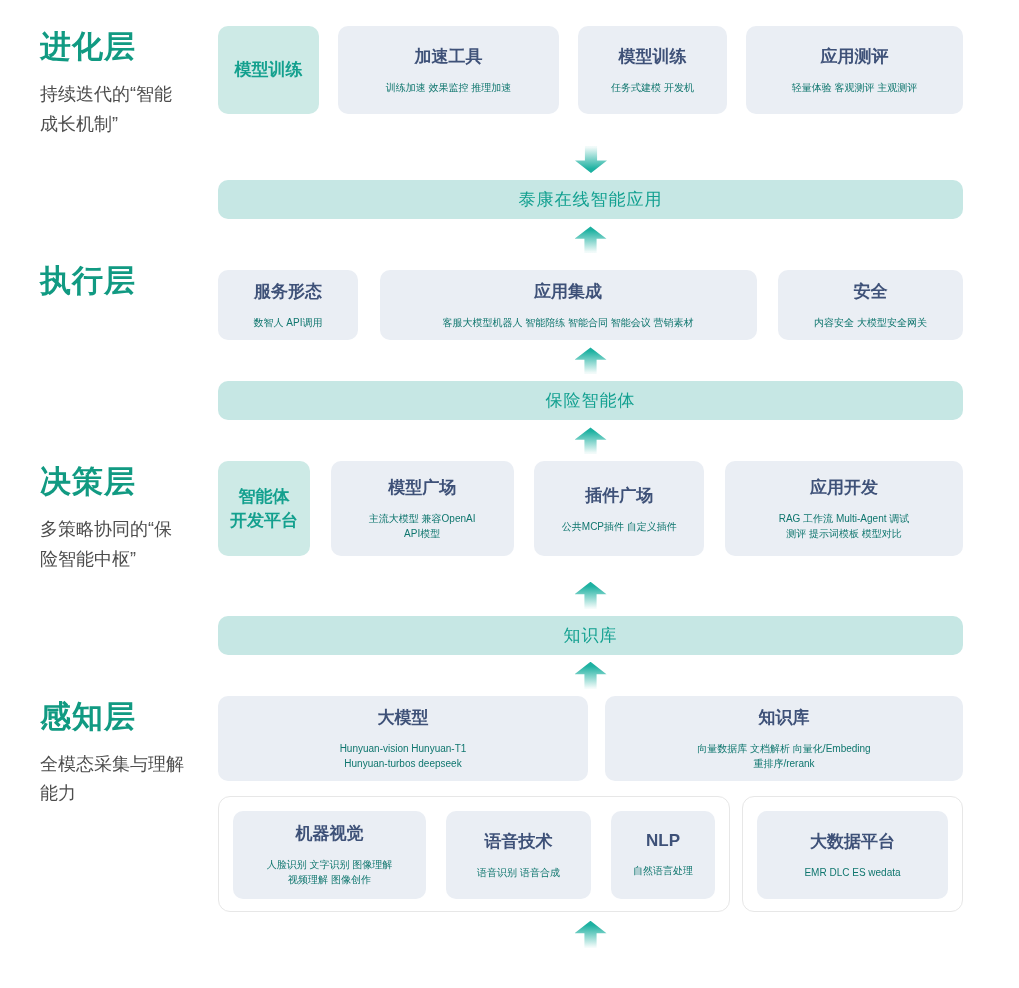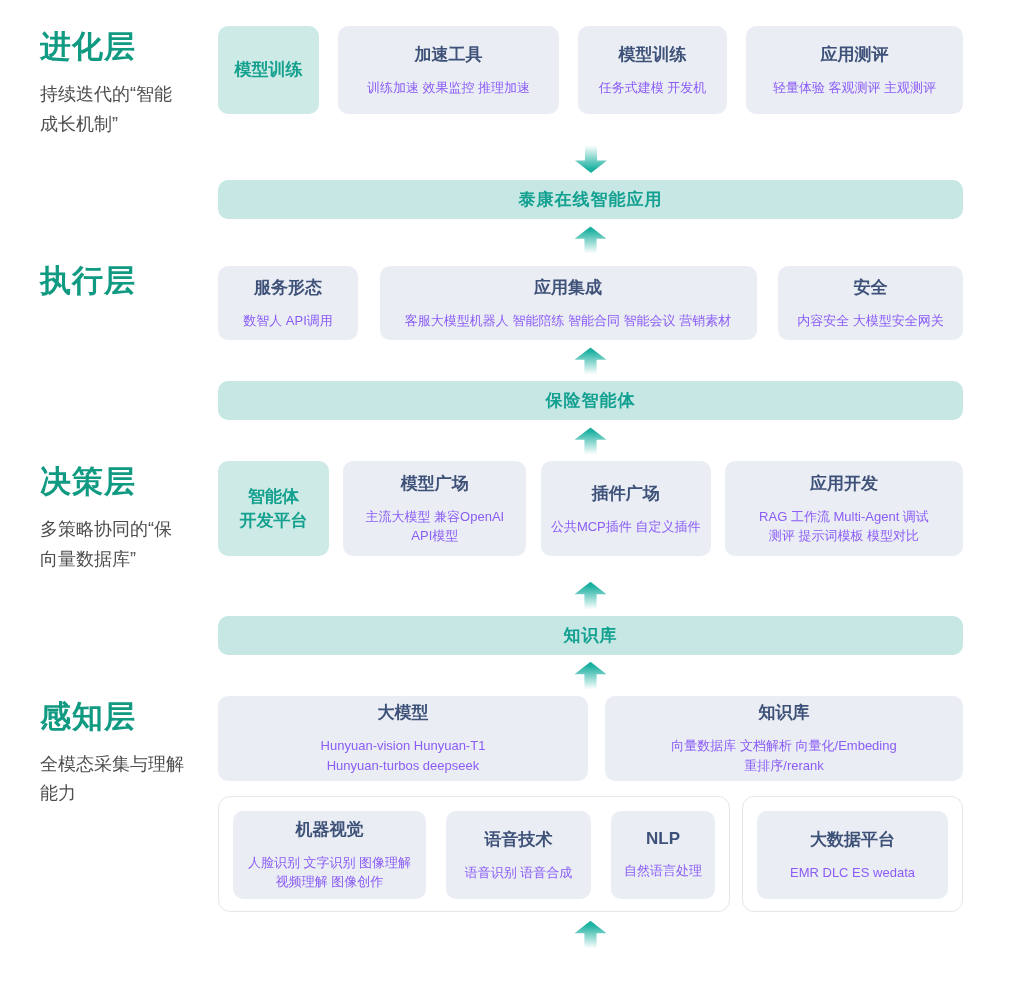--- a/index.html
+++ b/index.html
@@ -7,25 +7,25 @@
   .page { width: 1019px; height: 988px; padding: 26px 56px 35px 40px; overflow: hidden; background: #fff; }
   .row { display: flex; }
   .label { width: 178px; flex-shrink: 0; padding-right: 12px; }
   .label h2 { margin: 0 0 12px; font-size: 31px; font-weight: bold; color: #119a82; letter-spacing: 1px; }
   .label p { margin: 0; font-size: 18px; color: #4d4d4d; line-height: 1.65; white-space: pre-line; }
   .content { width: 745px; }
   .spacer { width: 178px; flex-shrink: 0; }
   .boxes { display: flex; justify-content: space-between; align-items: stretch; }
   .box { background: #eaeef4; border-radius: 10px; display: flex; flex-direction: column; justify-content: center; align-items: center; text-align: center; padding: 10px 6px; }
   .box .t { font-size: 17px; font-weight: bold; color: #3e5178; margin-bottom: 12px; }
-  .box .i { font-size: 13px; color: #8b5cf6; white-space: pre-line; line-height: 1.5; }
+  .box .i { font-size: 10px; color: #0f766e; white-space: pre-line; line-height: 1.5; }
   .box.hl { background: #cdeae6; }
   .box.hl .t { color: #13a08e; margin: 0; white-space: pre-line; line-height: 1.4; }
   .h88 { height: 88px; } .h80 { height: 80px; align-items: flex-end; } .h95 { height: 95px; } .h85 { height: 85px; }
-  .banner { height: 39px; background: #c6e7e4; border-radius: 10px; display: flex; align-items: center; justify-content: center; font-size: 17px; font-weight: bold; color: #12a090; letter-spacing: 1px; }
+  .banner { height: 39px; background: #c6e7e4; border-radius: 10px; display: flex; align-items: center; justify-content: center; font-size: 17px; font-weight: normal; color: #12a090; letter-spacing: 1px; }
   .arrow-wrap { display: flex; justify-content: center; margin: 7px 0; }
   .arrow { width: 32px; height: 27px;
     background: linear-gradient(to bottom, #1db1a1 15%, rgba(29,177,161,0.06) 96%);
     clip-path: polygon(50% 0%, 100% 46%, 69% 46%, 69% 100%, 31% 100%, 31% 46%, 0% 46%); }
   .arrow.down { transform: rotate(180deg); }
   .row-b { display: flex; justify-content: space-between; margin-top: 15px; }
   .white-card { border: 1px solid #e7e7e7; border-radius: 12px; padding: 14px; display: flex; justify-content: space-between; height: 116px; }
   .white-card .box { height: 88px; }
 </style>
 </head>
@@ -121,25 +121,25 @@
     <div class="spacer"></div>
     <div class="content arrow-wrap">
         <div class="arrow"></div>
       </div>
   </div>
 
   <div class="row">
     <div class="label">
       <h2>决策层</h2>
       <p>多策略协同的“保
-向量数据库”</p>
+险智能中枢”</p>
     </div>
     <div class="content">
       <div class="boxes h95">
-        <div class="box hl" style="width:111px">
+        <div class="box hl" style="width:92px">
           <div class="t">智能体
 开发平台</div>
         </div>
         <div class="box" style="width:183px">
           <div class="t">模型广场</div>
           <div class="i">主流大模型 兼容OpenAI
 API模型</div>
         </div>
         <div class="box" style="width:170px">
           <div class="t">插件广场</div>

